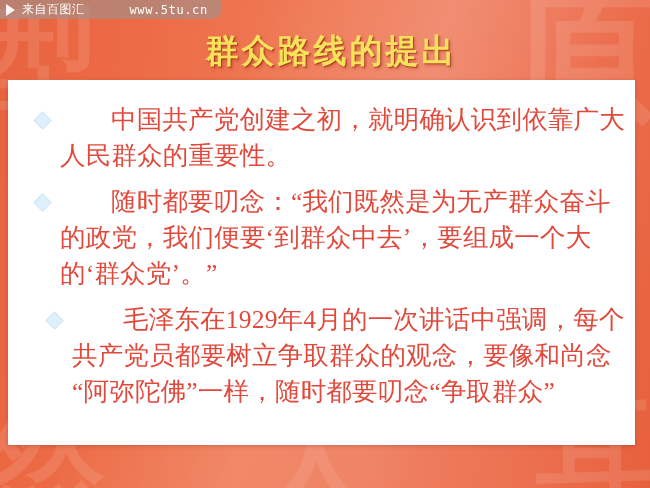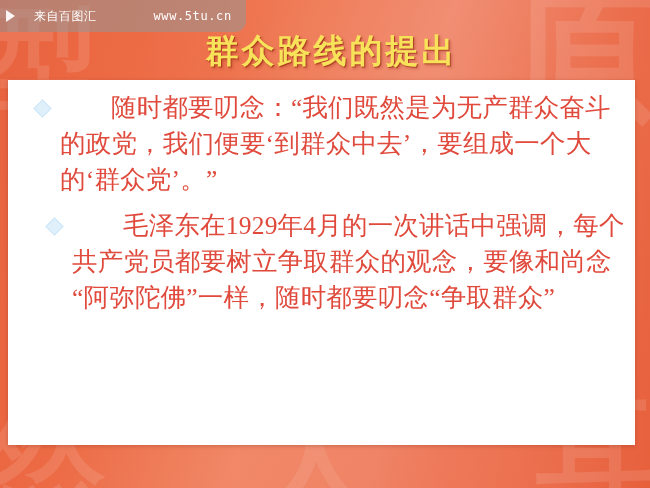--- a/index.html
+++ b/index.html
@@ -43,25 +43,25 @@
     inset: 0;
     background: linear-gradient(115deg, rgba(255,255,255,0) 30%, rgba(255,255,255,0.10) 52%, rgba(255,255,255,0) 72%);
     pointer-events: none;
   }
 
   
   #watermark {
     position: absolute;
     left: 0;
     top: 0;
-    height: 32px;
+    height: 19px;
     padding: 0 14px 0 6px;
     display: flex;
     align-items: center;
-    gap: 19px;
+    gap: 7px;
     background: rgba(150,150,150,0.55);
     border-bottom-right-radius: 11px;
     z-index: 40;
   }
   #watermark .wm-play {
     width: 0; height: 0;
     border-left: 9px solid rgba(255,255,255,0.92);
     border-top: 6px solid transparent;
     border-bottom: 6px solid transparent;
     flex: none;
@@ -168,20 +168,24 @@
     <span class="wm-cn">来自百图汇</span>
     <span class="wm-url">www.5tu.cn</span>
   </div>
 
   <div id="title">
     <span class="title-text">群众路线的提出</span>
   </div>
 
   <div id="content-panel">
 
+    <div class="bullet-block" id="para-1-wrap">
+      <span class="bullet-marker"></span>
+      <p class="para">中国共产党创建之初，就明确认识到依靠广大人民群众的重要性。</p>
+    </div>
 
     <div class="bullet-block" id="para-2-wrap">
       <span class="bullet-marker"></span>
       <p class="para">随时都要叨念：“我们既然是为无产群众奋斗的政党，我们便要‘到群众中去’，要组成一个大的‘群众党’。”</p>
     </div>
 
     <div class="bullet-block" id="para-3-wrap">
       <span class="bullet-marker"></span>
       <p class="para">毛泽东在1929年4月的一次讲话中强调，每个共产党员都要树立争取群众的观念，要像和尚念“阿弥陀佛”一样，随时都要叨念“争取群众”</p>
     </div>

